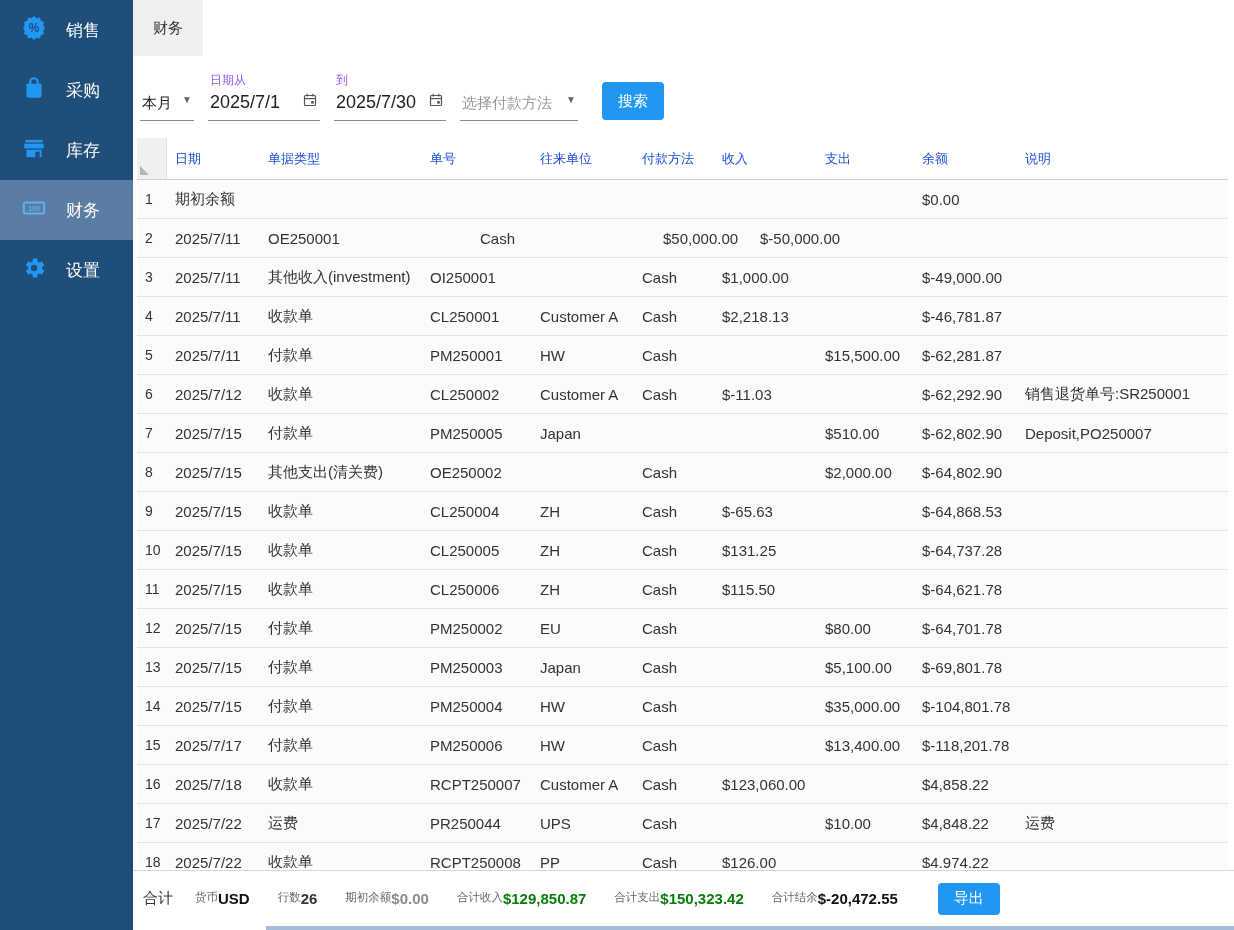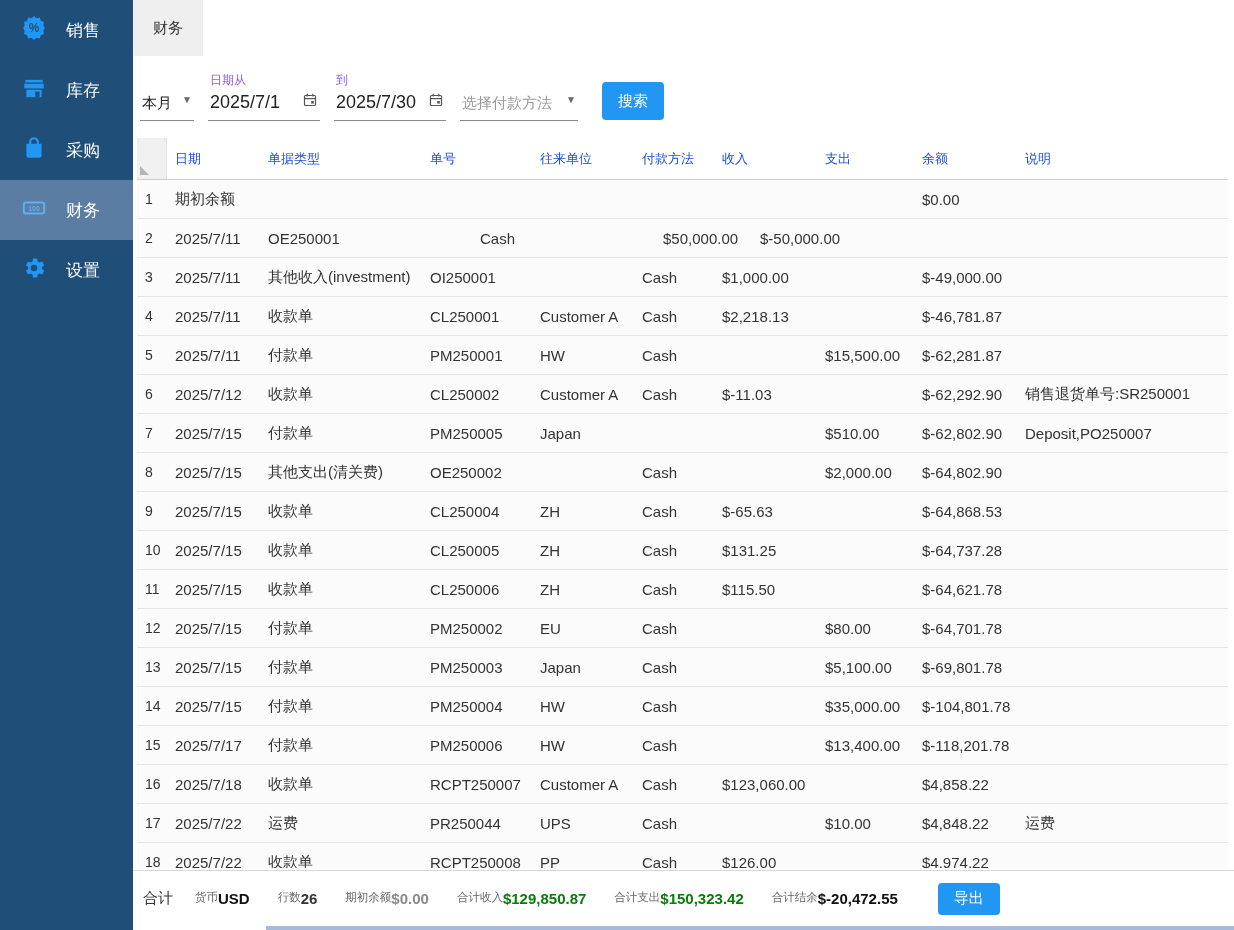--- a/index.html
+++ b/index.html
@@ -84,37 +84,37 @@
         <svg width="26" height="26" viewBox="0 0 24 24">
           <path fill="#2196F3" d="M12 1l2.4 2 3-.6.9 3 2.9 1.1-.6 3L22 12l-1.4 2.5.6 3-2.9 1.1-.9 3-3-.6-2.4 2-2.4-2-3 .6-.9-3-2.9-1.1.6-3L2 12l1.4-2.5-.6-3 2.9-1.1.9-3 3 .6z"></path>
           <text x="12" y="16" font-size="11" font-weight="bold" fill="#1F4E79" text-anchor="middle">%</text>
         </svg>
       </span>
       <span>销售</span>
     </div>
     <div class="nav-item">
       <span>
         <svg width="26" height="26" viewBox="0 0 24 24">
+          <path fill="none" stroke="#2196F3" stroke-width="2" d="M8.5 9V6.5a3.5 3.5 0 0 1 7 0V9"></path>
+          <path fill="#2196F3" d="M5 8h14v11a2 2 0 0 1-2 2H7a2 2 0 0 1-2-2z"></path>
+          <path fill="none" stroke="#1F4E79" stroke-width="1.6" d="M9.2 8v2a2.8 2.8 0 0 0 5.6 0V8" opacity="0"></path>
+        </svg>
+      </span>
+      <span>采购</span>
+    </div>
+    <div class="nav-item">
+      <span>
+        <svg width="26" height="26" viewBox="0 0 24 24">
           <rect x="4" y="4.5" width="16" height="2.4" fill="#2196F3"></rect>
           <path fill="#2196F3" d="M3 8h18v4.4H3z"></path>
           <path fill="#2196F3" d="M5 13.6h14v6.9H5z"></path>
           <rect x="13.2" y="15.4" width="4" height="5.1" fill="#1F4E79"></rect>
         </svg>
       </span>
       <span>库存</span>
-    </div>
-    <div class="nav-item">
-      <span>
-        <svg width="26" height="26" viewBox="0 0 24 24">
-          <path fill="none" stroke="#2196F3" stroke-width="2" d="M8.5 9V6.5a3.5 3.5 0 0 1 7 0V9"></path>
-          <path fill="#2196F3" d="M5 8h14v11a2 2 0 0 1-2 2H7a2 2 0 0 1-2-2z"></path>
-          <path fill="none" stroke="#1F4E79" stroke-width="1.6" d="M9.2 8v2a2.8 2.8 0 0 0 5.6 0V8" opacity="0"></path>
-        </svg>
-      </span>
-      <span>采购</span>
     </div>
     <div class="nav-item active">
       <span>
         <svg width="26" height="26" viewBox="0 0 24 24">
           <rect x="2.6" y="7" width="18.8" height="10" rx="1.6" fill="none" stroke="#5FB0F2" stroke-width="1.8"></rect>
           <text x="12" y="14.6" font-size="6.4" font-weight="bold" fill="#5FB0F2" text-anchor="middle">100</text>
         </svg>
       </span>
       <span>财务</span>
     </div>

